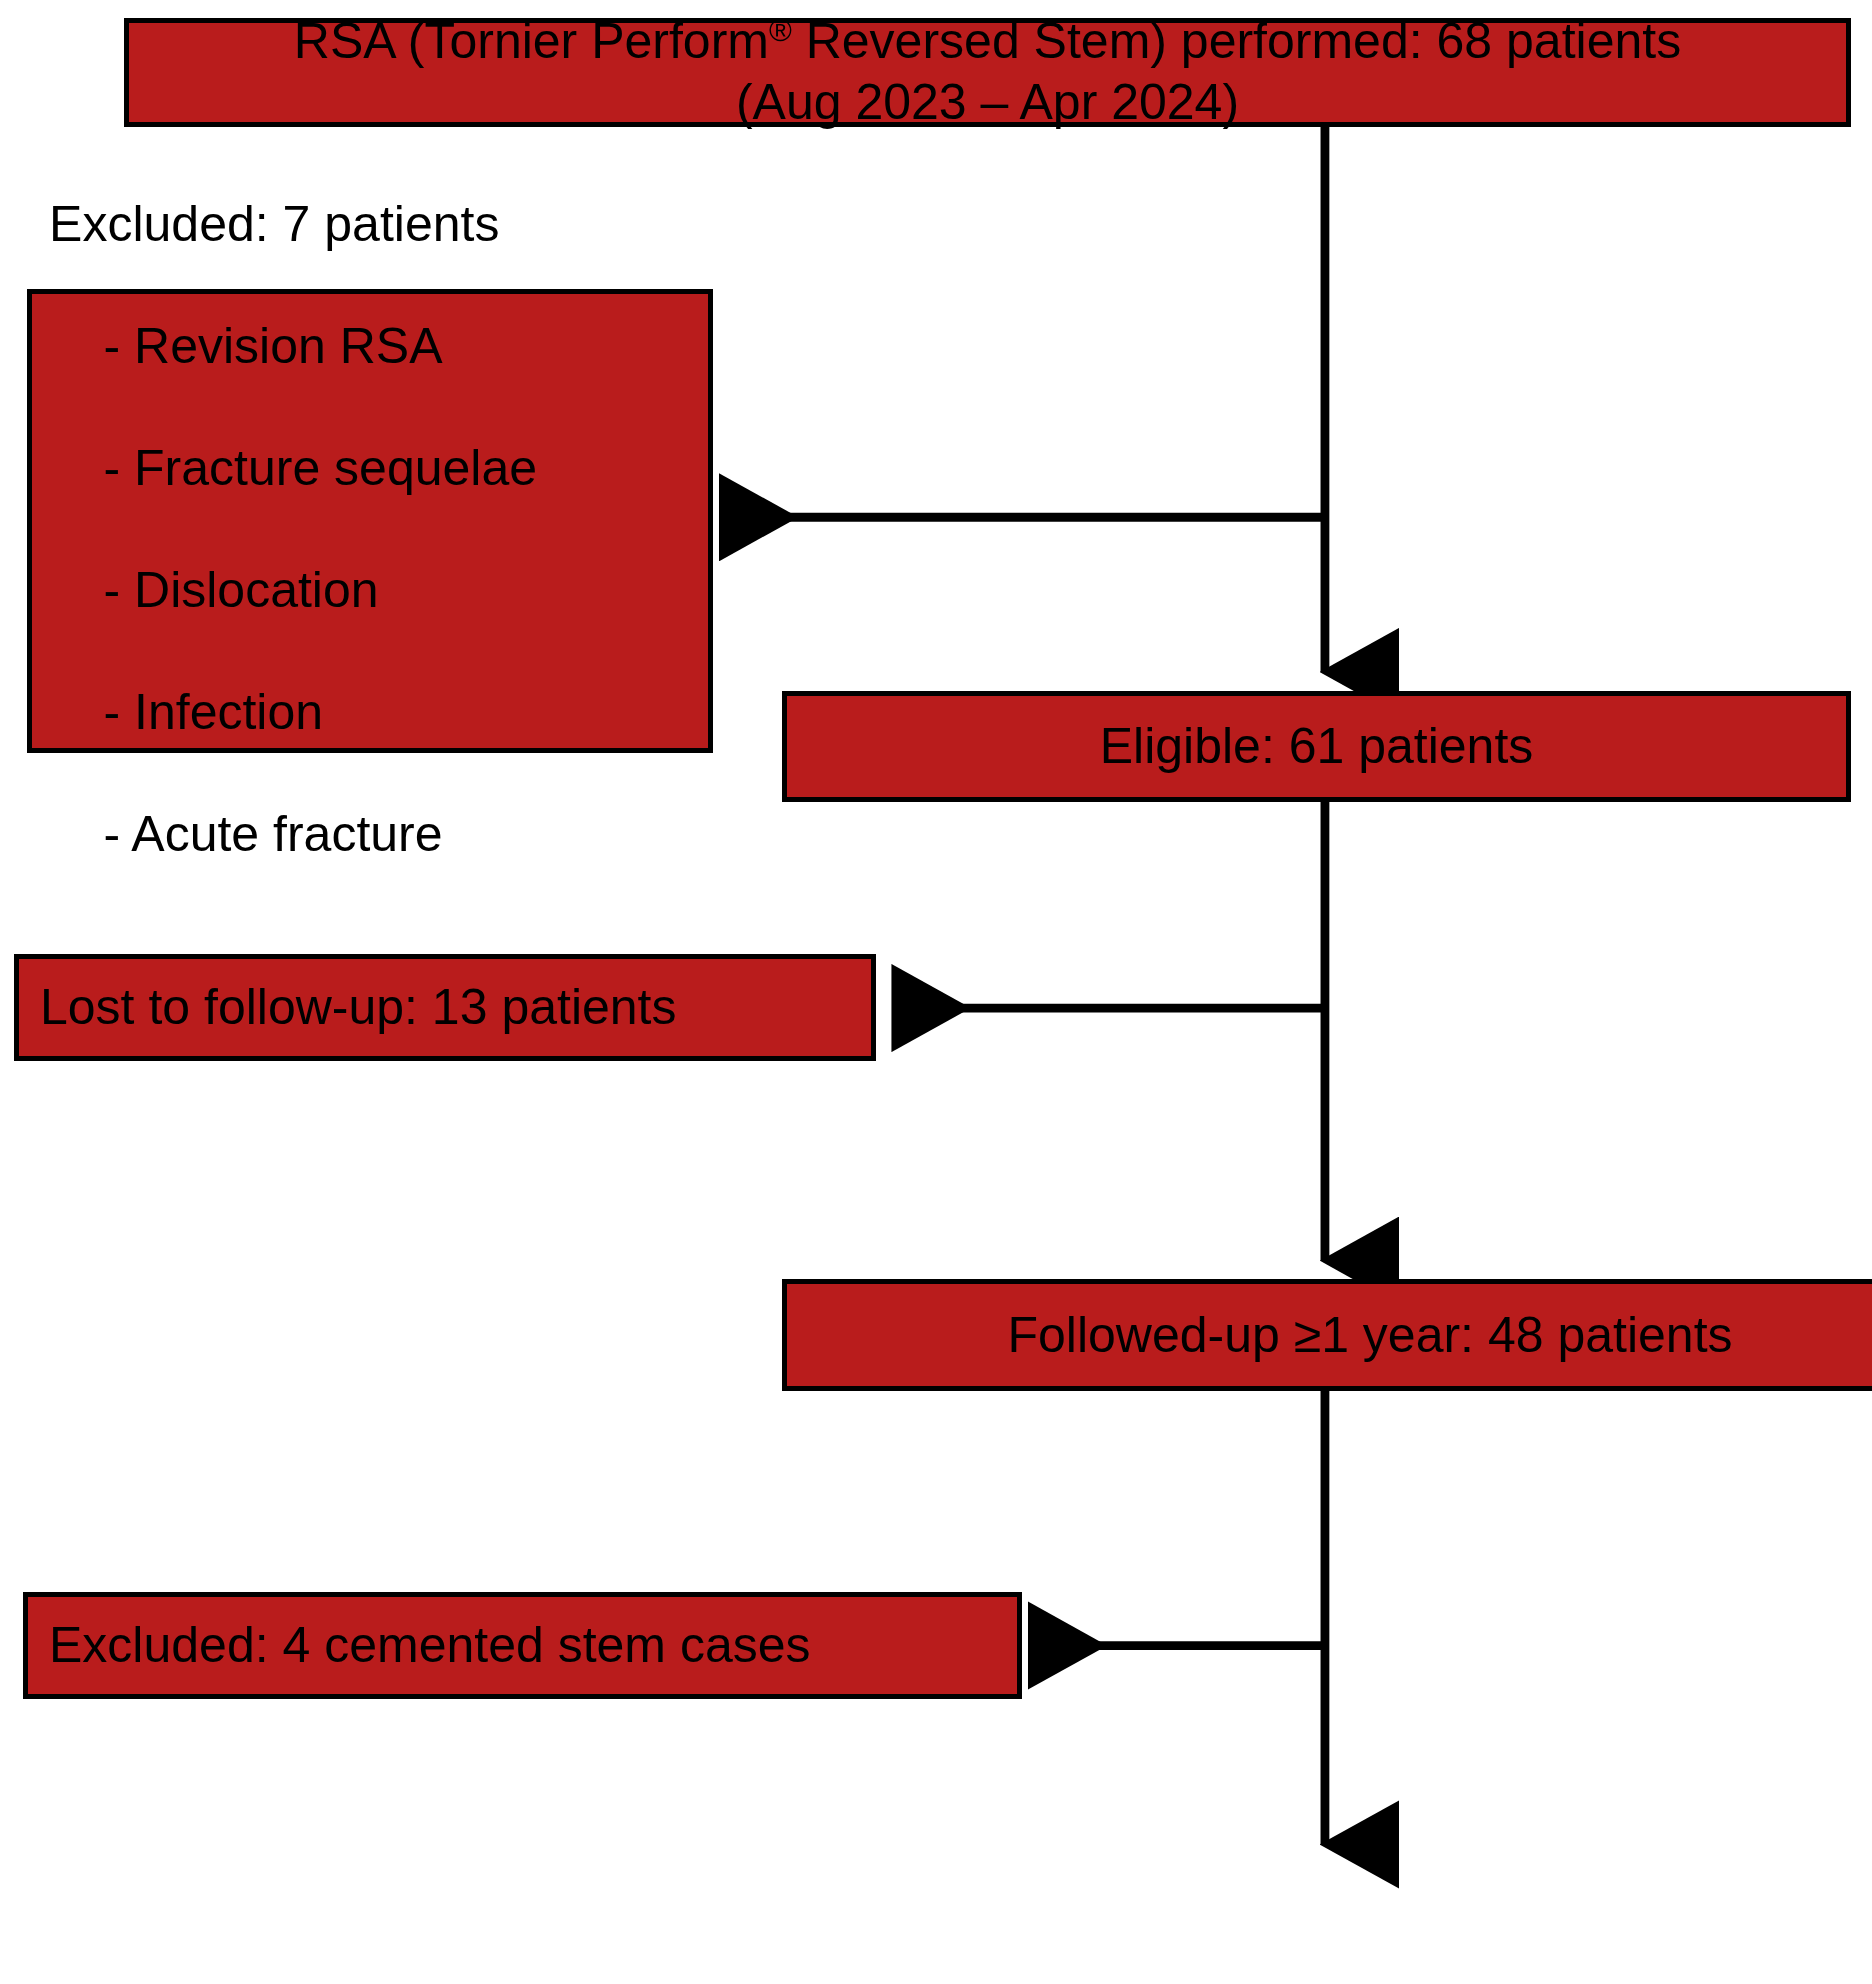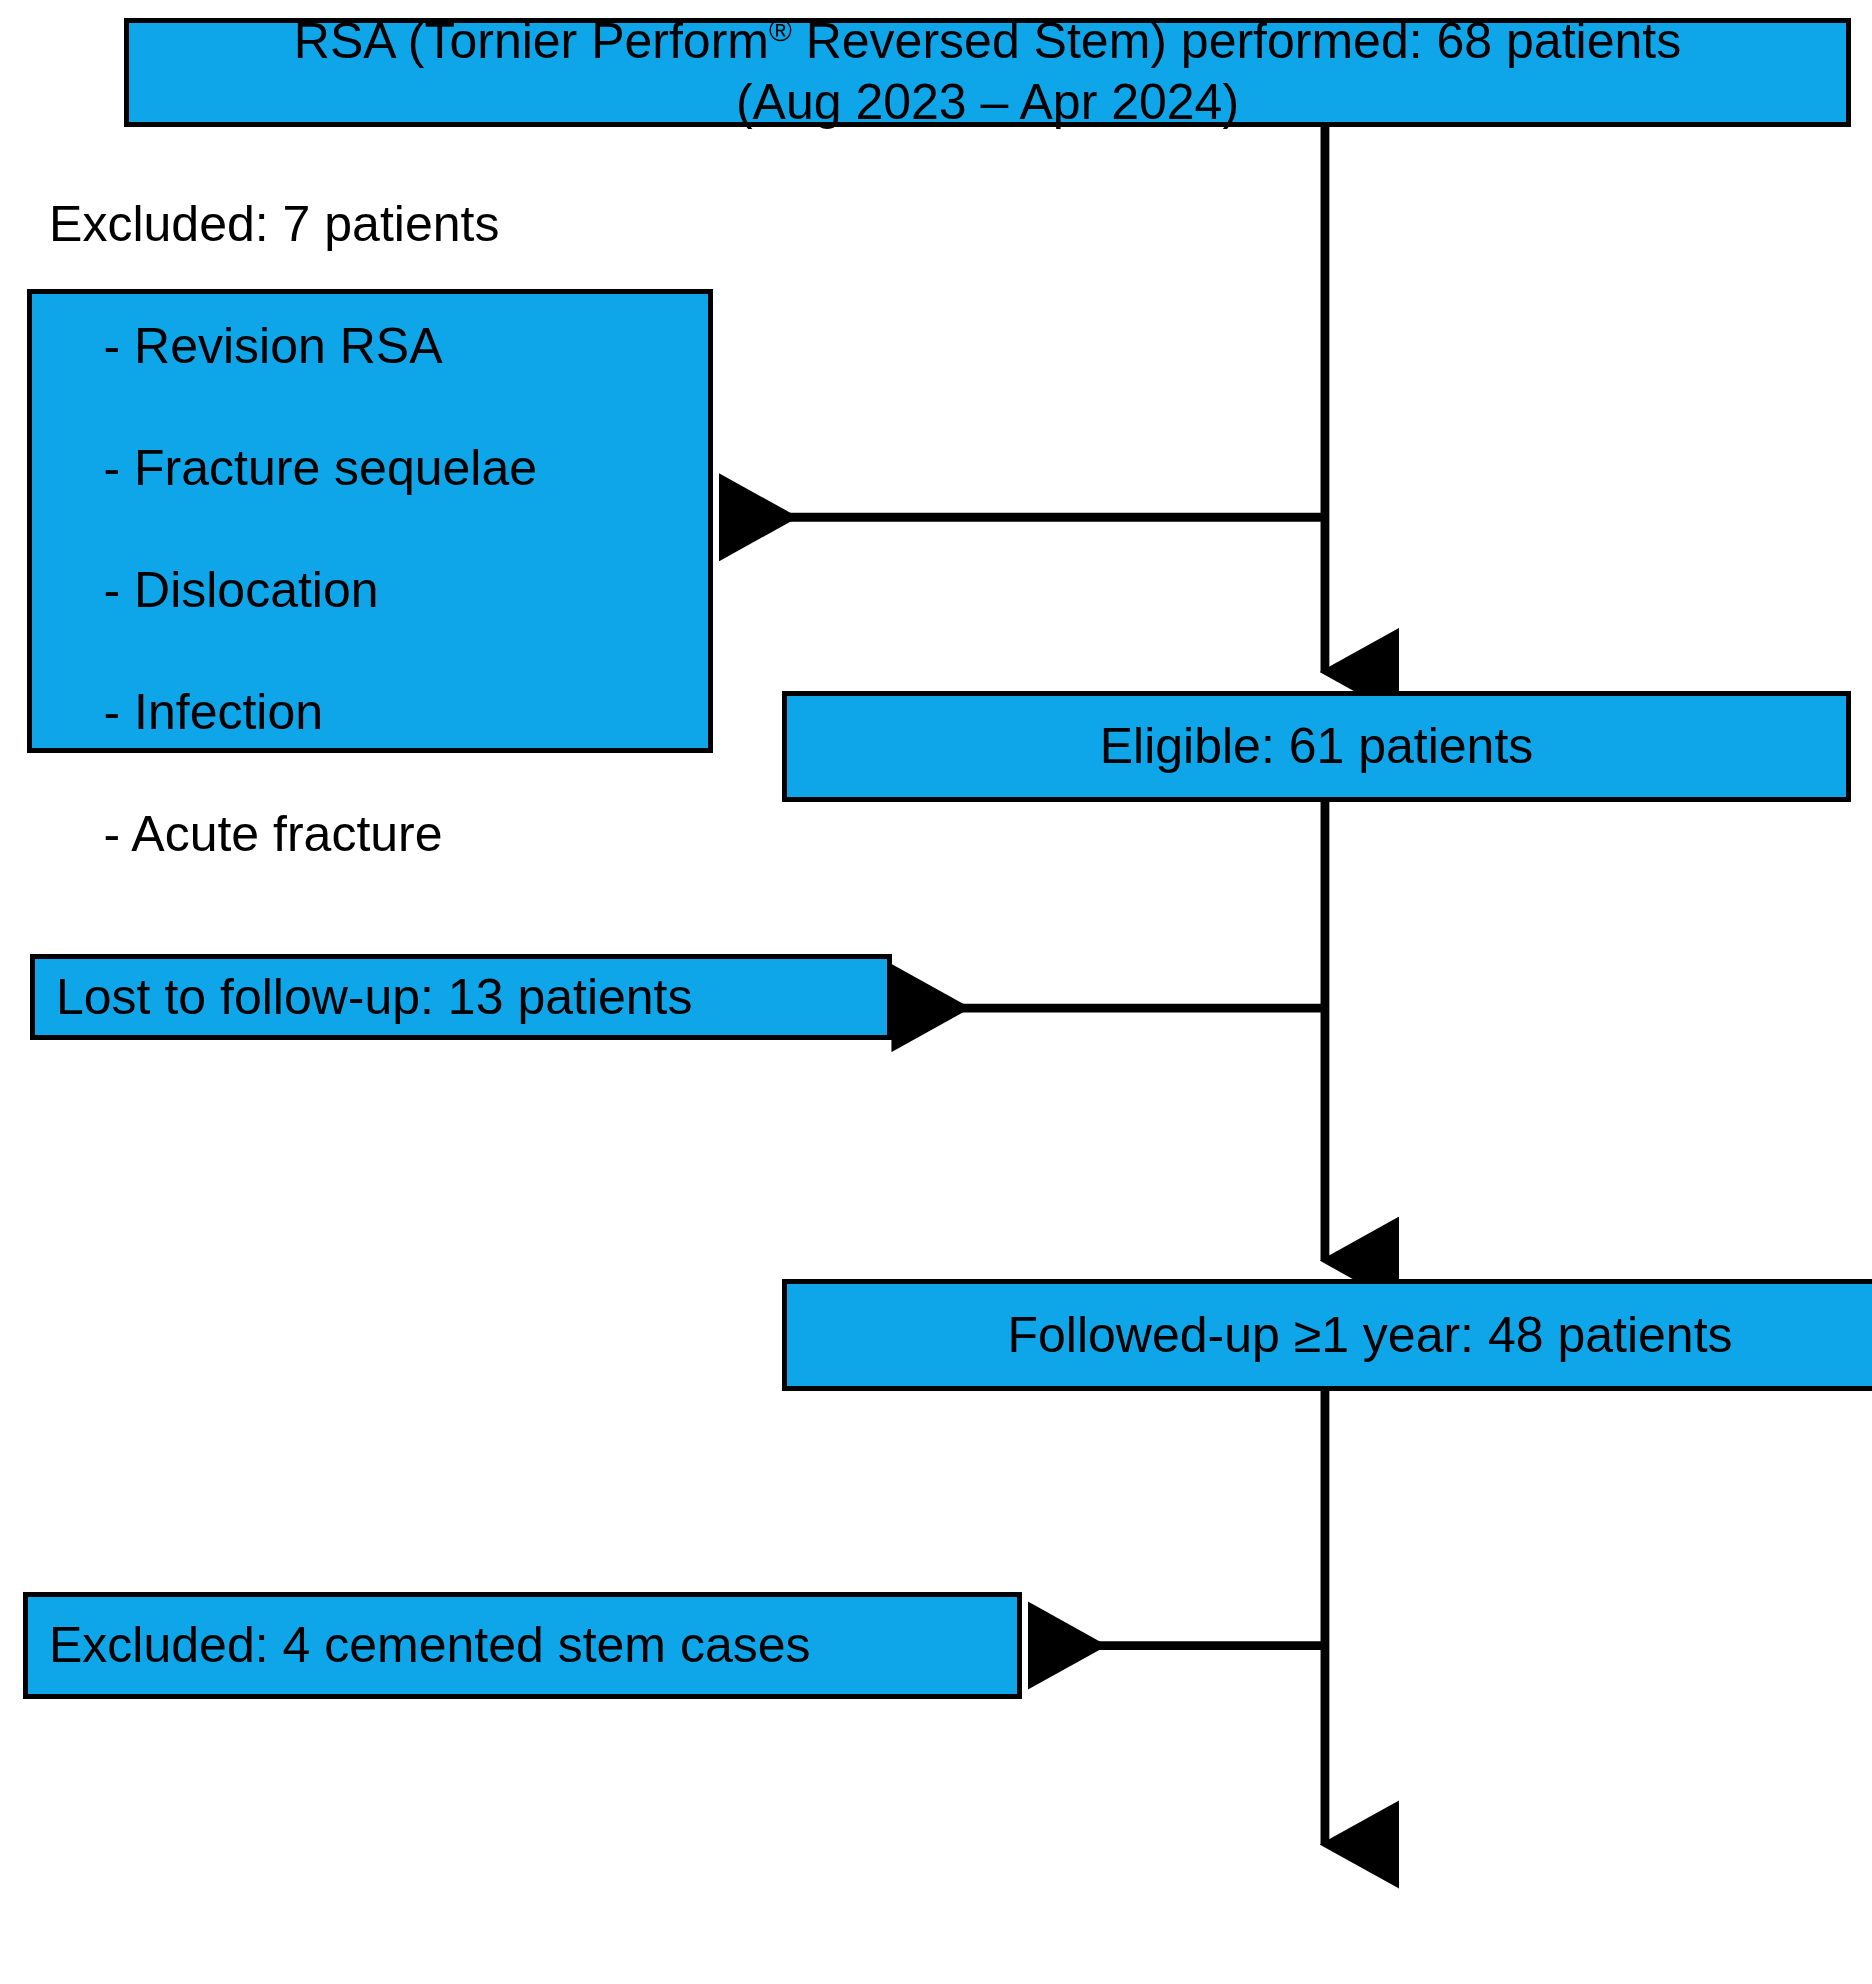--- a/index.html
+++ b/index.html
@@ -20,21 +20,21 @@
   #flow-svg {
     position: absolute;
     left: 0;
     top: 0;
     width: 1872px;
     height: 1984px;
   }
   .node-box {
     position: absolute;
     box-sizing: border-box;
-    background: #0ea5e9;
+    background: #b91c1c;
     border: 5.6px solid #000000;
     display: flex;
     align-items: center;
     z-index: 2;
   }
   .node-box.center {
     justify-content: center;
     text-align: center;
   }
   .node-box.left {
@@ -109,21 +109,21 @@
       <span class="excl-item">- Dislocation</span>
       <span class="excl-item">- Infection</span>
       <span class="excl-item">- Acute fracture</span>
     </div>
   </div>
 
   <div class="node-box center" style="left:782px; top:691px; width:1069px; height:111px;">
     <div class="node-text center">Eligible: 61 patients</div>
   </div>
 
-  <div class="node-box left" style="left:30px; top:954px; width:862px; height:86px; padding-left:21px;">
+  <div class="node-box left" style="left:14px; top:954px; width:862px; height:107px; padding-left:21px;">
     <div class="node-text left">Lost to follow-up: 13 patients</div>
   </div>
 
   <div class="node-box center" style="left:782px; top:1279px; width:1176px; height:112px;">
     <div class="node-text center">Followed-up ≥1 year: 48 patients</div>
   </div>
 
   <div class="node-box left" style="left:23px; top:1592px; width:999px; height:107px; padding-left:21px;justify-content:flex-end;">
     <div class="node-text left">Excluded: 4 cemented stem cases</div>
   </div>

